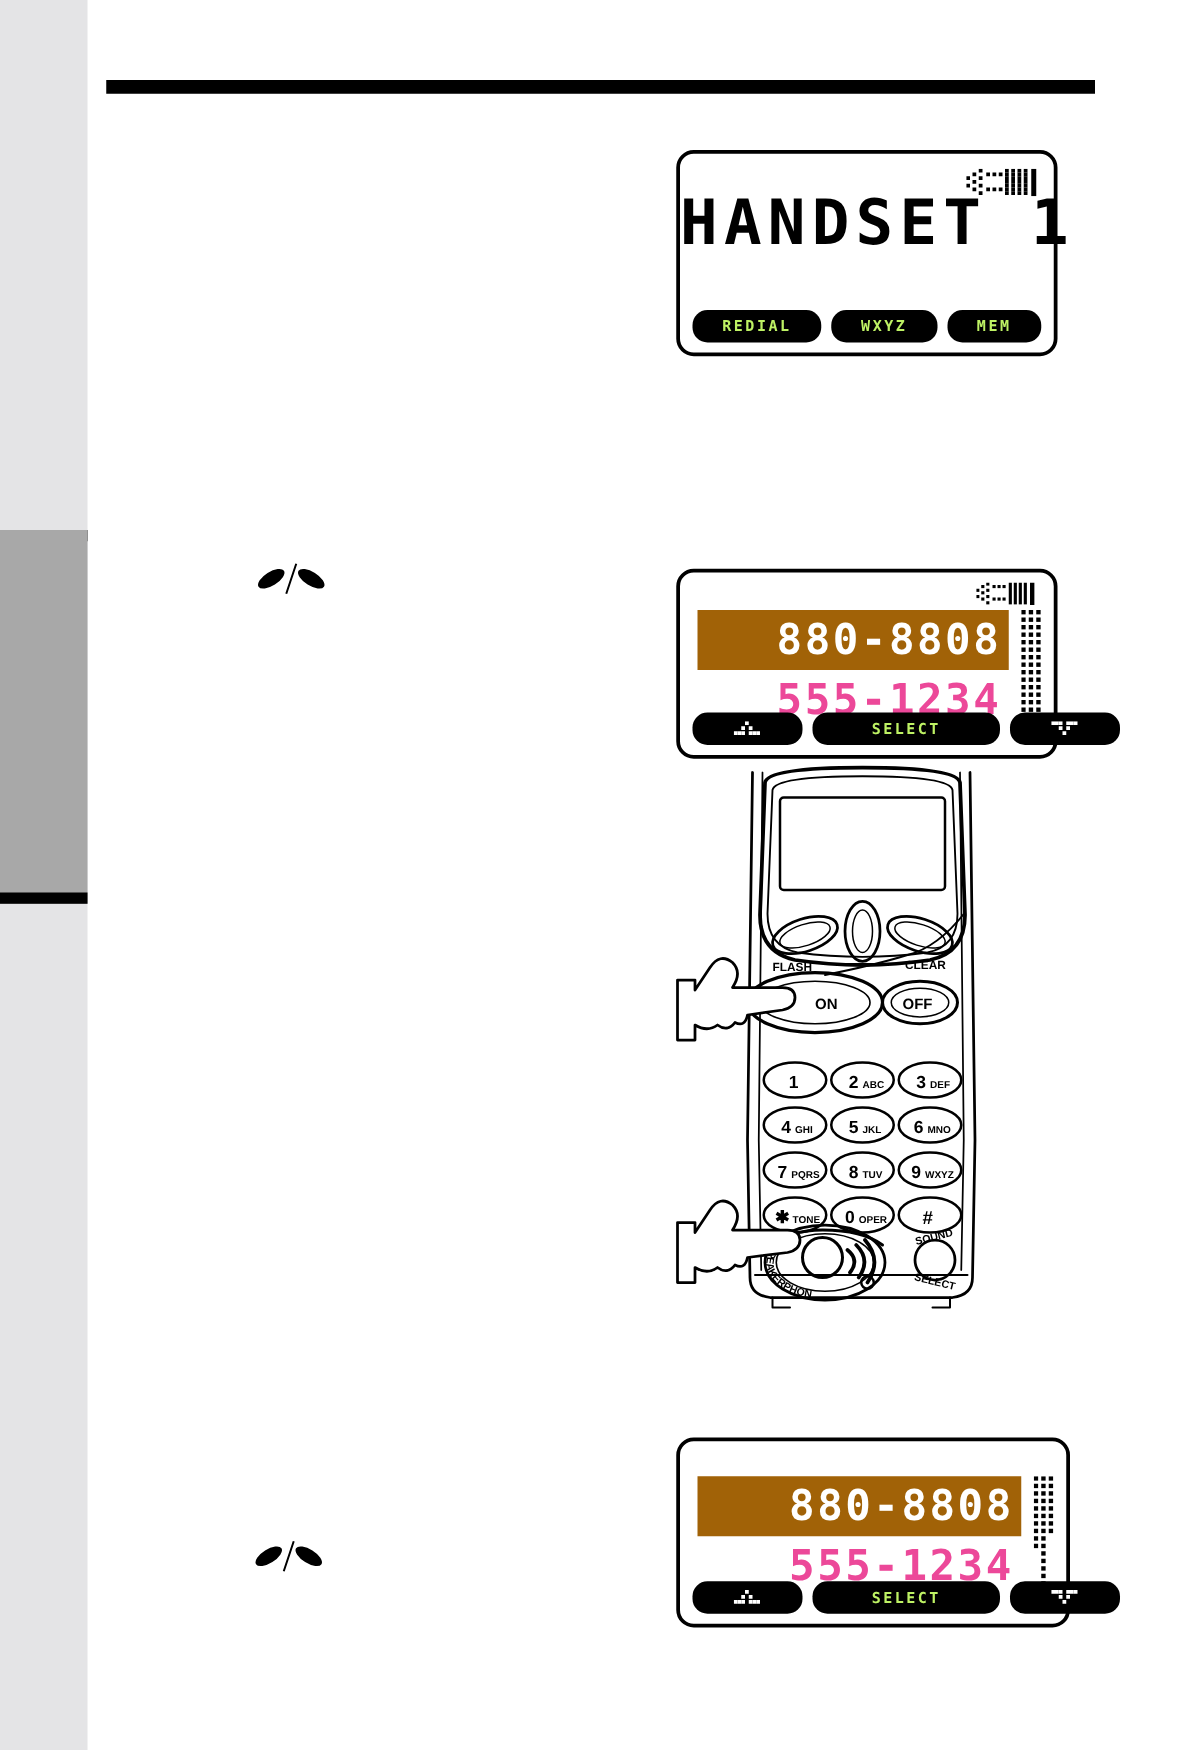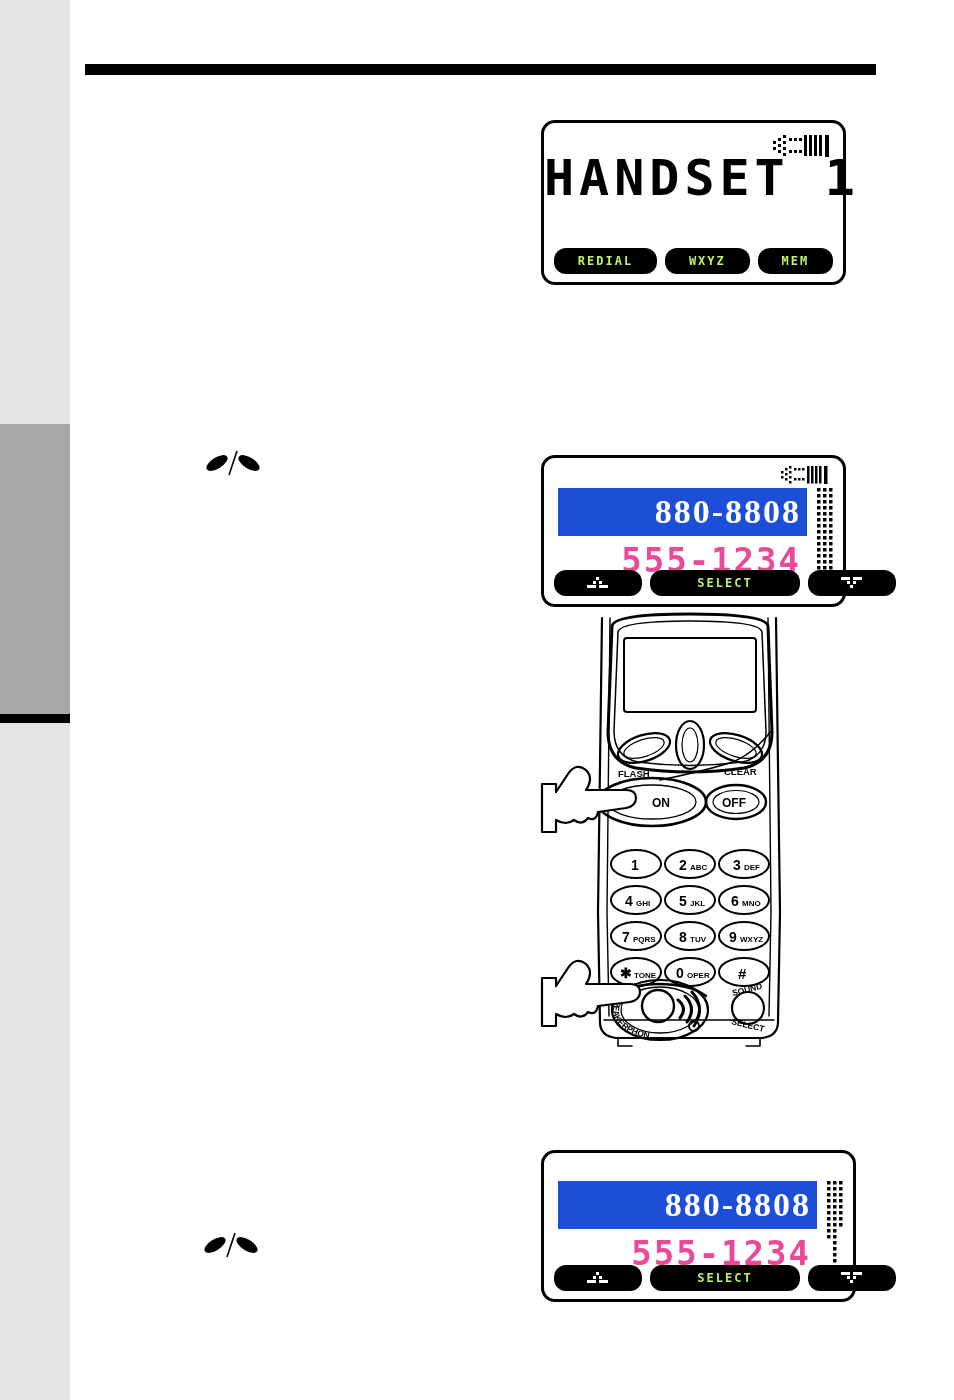--- a/index.html
+++ b/index.html
@@ -67,21 +67,21 @@
   .softkey svg{display:block;}
 
   
   .num-row{
     position:absolute;left:14px;right:36px;height:48px;
     display:flex;align-items:center;justify-content:flex-end;
     padding-right:6px;box-sizing:border-box;
     font-family:"DejaVu Sans Mono", monospace;font-weight:bold;
     font-size:34px;letter-spacing:2px;
   }
-  .num-row.sel{background:#1d4ed8;color:#fff;font-family:Liberation Serif, serif;}
+  .num-row.sel{background:#a16207;color:#fff;}
   .num-row.unsel{color:#ec4899;}
 
   .scrollbar{position:absolute;width:16px;}
   .scrollbar svg{display:block;}
 
   
   .handset{position:absolute;left:540px;top:612px;width:300px;height:440px;}
   .handset svg{display:block;}
 </style>
 </head>

